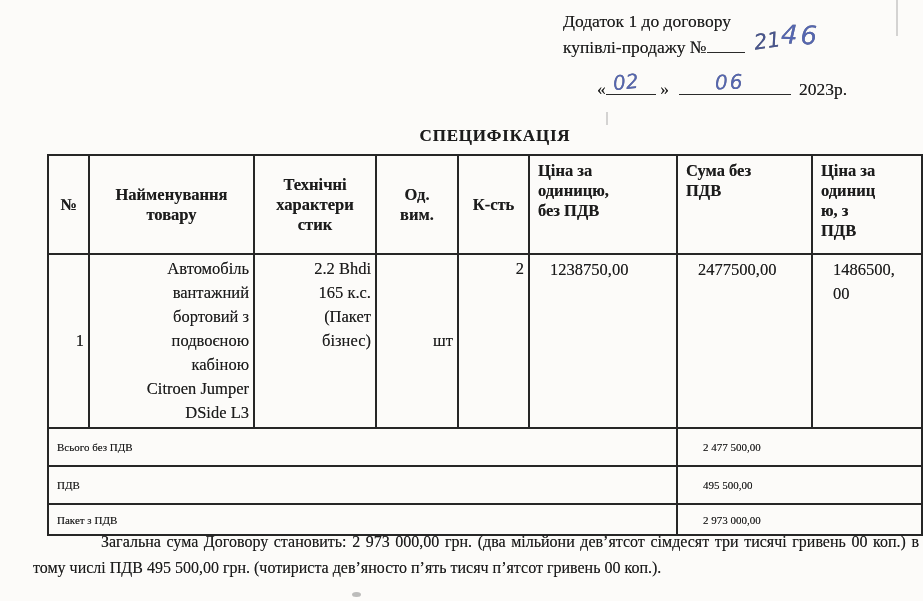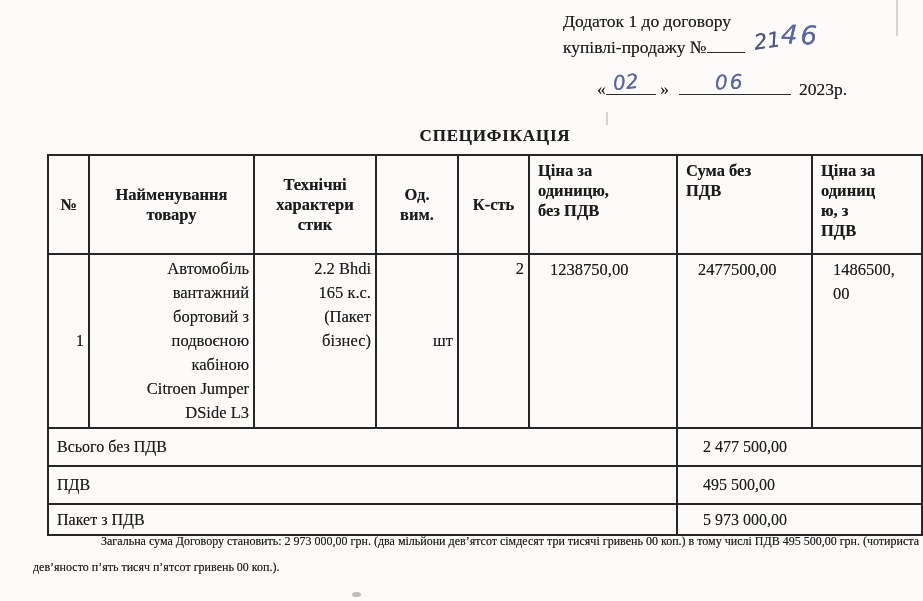--- a/index.html
+++ b/index.html
@@ -128,35 +128,35 @@
     line-height: 24px;
     text-align: right;
   }
   tr.item-row td.mid { vertical-align: middle; }
   tr.item-row td.money {
     text-align: left;
     padding-left: 20px;
     padding-top: 3px;
   }
   tr.total-row td {
-    font-size: 16px;
+    font-size: 11px;
     vertical-align: middle;
   }
   tr.total-row td.t-label { padding-left: 8px; }
   tr.total-row td.t-value { padding-left: 25px; }
   tr.total-row-1 { height: 38px; }
   tr.total-row-2 { height: 38px; }
   tr.total-row-3 { height: 31px; }
 
   
   .footer-par {
     position: absolute;
     left: 33px; top: 529px;
     width: 886px;
-    font-size: 12px;
+    font-size: 16px;
     line-height: 25.5px;
     text-align: justify;
     text-indent: 68px;
   }
 
   
   .artifact { position: absolute; background: rgba(120,120,120,0.30); }
   .artifact-1 { left: 896px; top: 0; width: 2px; height: 36px; }
   .artifact-2 { left: 606px; top: 112px; width: 2px; height: 13px; }
   .artifact-3 { left: 352px; top: 592px; width: 9px; height: 5px;
@@ -238,21 +238,21 @@
     <tr class="total-row total-row-1">
       <td class="t-label" colspan="6">Всього без ПДВ</td>
       <td class="t-value" colspan="2">2 477 500,00</td>
     </tr>
     <tr class="total-row total-row-2">
       <td class="t-label" colspan="6">ПДВ</td>
       <td class="t-value" colspan="2">495 500,00</td>
     </tr>
     <tr class="total-row total-row-3">
       <td class="t-label" colspan="6">Пакет з ПДВ</td>
-      <td class="t-value" colspan="2">5 973 000,00</td>
+      <td class="t-value" colspan="2">2 973 000,00</td>
     </tr>
   </tbody>
     </table>
 
   <div class="footer-par printed">Загальна сума Договору становить: 2 973 000,00 грн. (два мільйони дев’ятсот сімдесят три тисячі гривень 00 коп.) в тому числі  ПДВ 495 500,00 грн. (чотириста дев’яносто п’ять тисяч п’ятсот гривень 00 коп.).</div>
 
   <div class="artifact artifact-1"></div>
   <div class="artifact artifact-2"></div>
   <div class="artifact artifact-3"></div>
 

